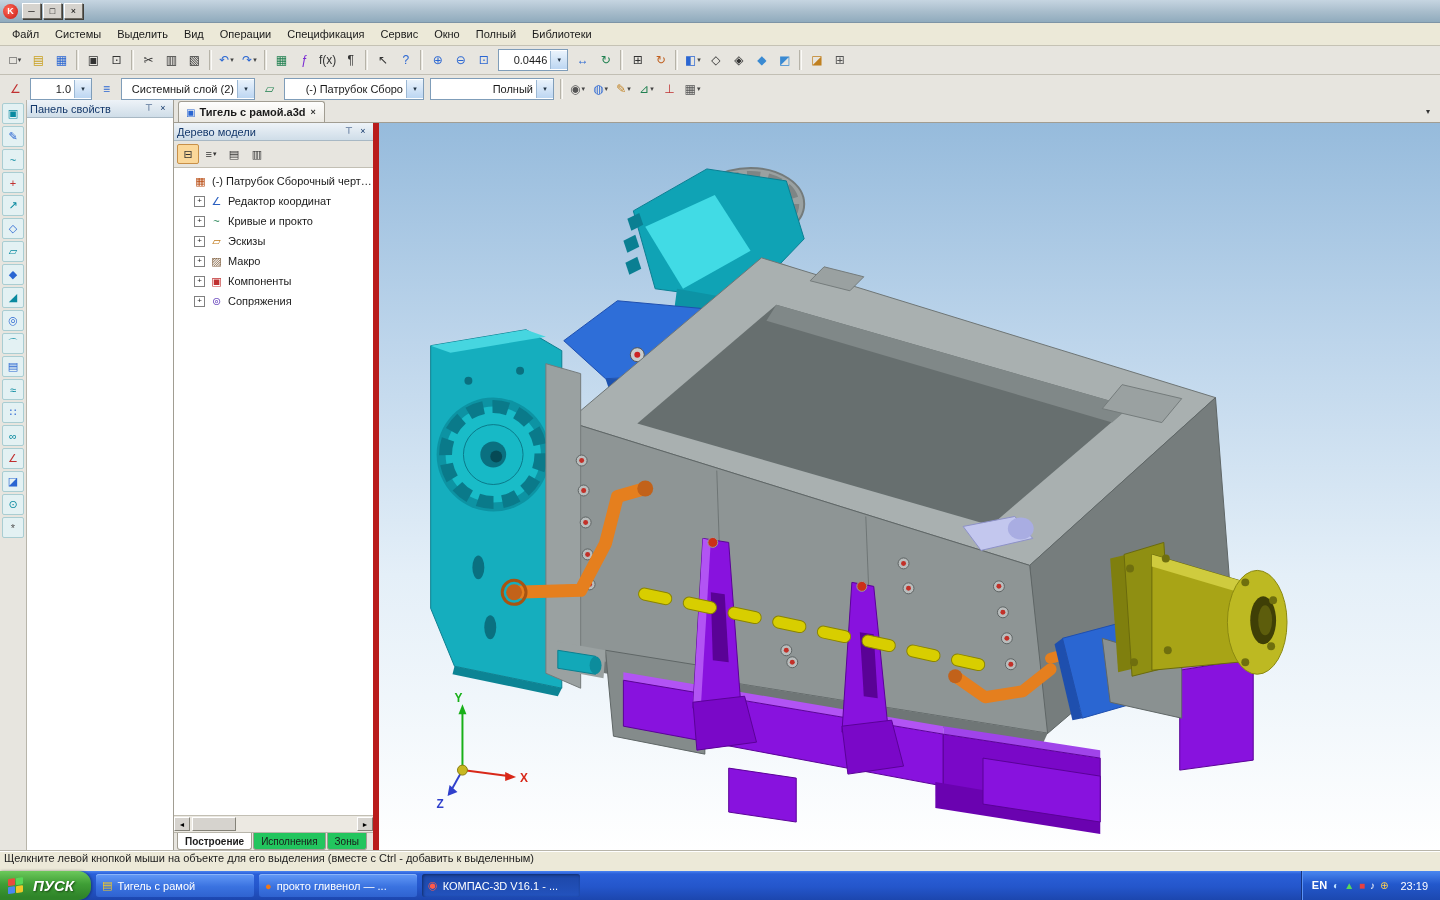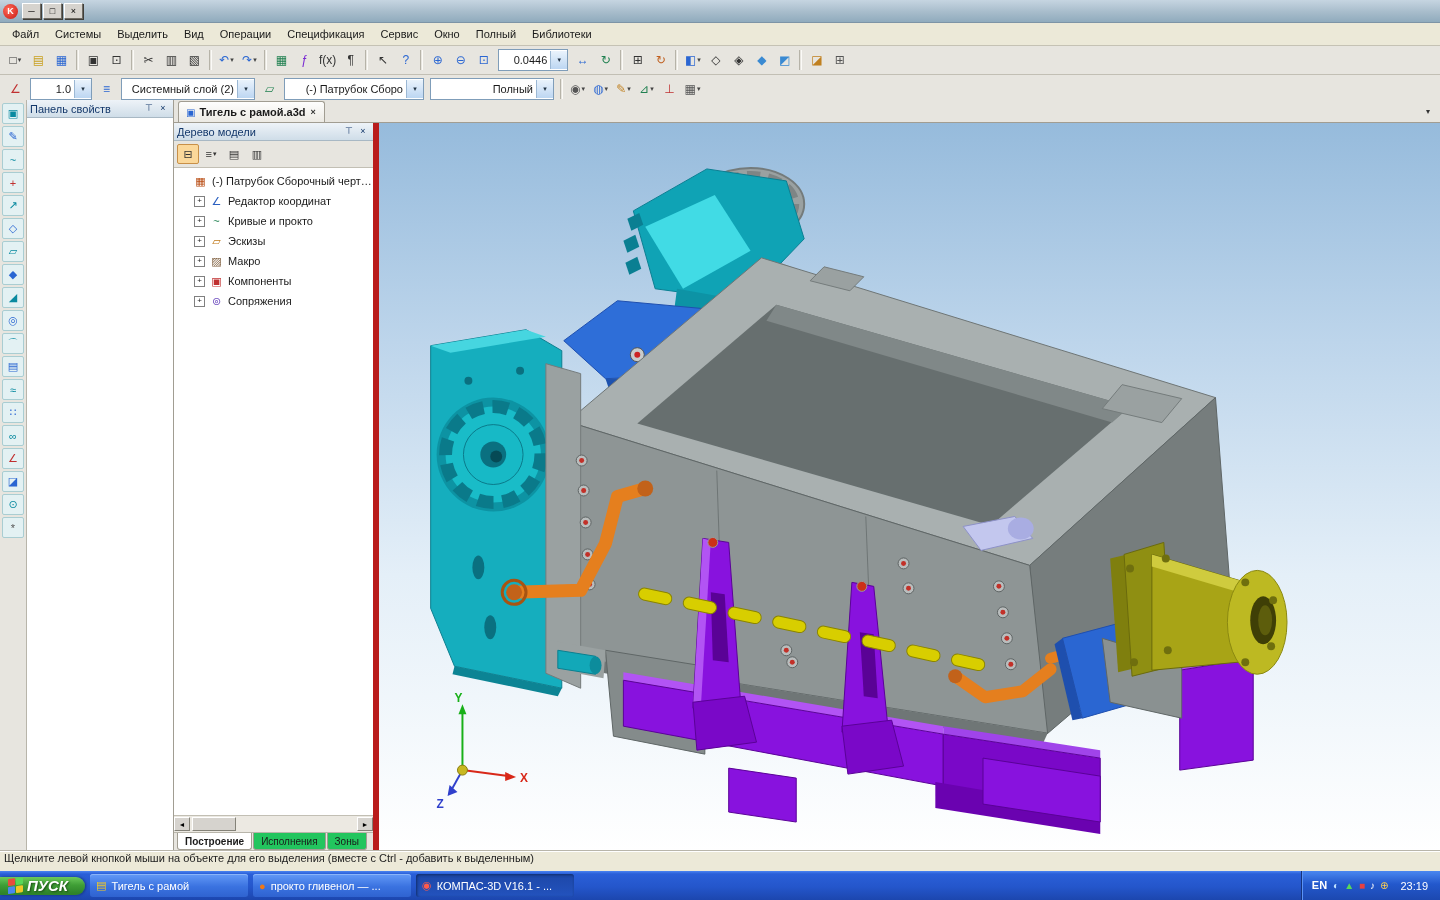--- a/index.html
+++ b/index.html
@@ -87,24 +87,24 @@
   
   .viewport{flex:1;position:relative;min-width:0;
     background:linear-gradient(180deg,#96bbdc 0%,#bdd5eb 30%,#e4eff8 62%,#ffffff 100%);}
   .viewport svg{position:absolute;inset:0;width:100%;height:100%;}
   
   .statusbar{position:absolute;left:0;right:0;bottom:29px;height:19px;background:#ece9d8;
     border-top:1px solid #fff;box-shadow:0 -1px 0 #b8b5aa;display:flex;align-items:flex-start;padding:0 4px;font-size:11px;color:#222;}
   
   .taskbar{position:absolute;left:0;right:0;bottom:0;height:29px;display:flex;align-items:center;
     background:linear-gradient(180deg,#4a84f2 0%,#2a5fd8 10%,#2456cb 55%,#1c46ae 100%);}
-  .start-button{height:18px;flex:none;padding:0 17px 0 8px;border:none;
+  .start-button{height:29px;flex:none;padding:0 17px 0 8px;border:none;
     background:linear-gradient(180deg,#6cc95b 0%,#3f9e36 45%,#2f8429 90%);
     border-radius:0 13px 13px 0;box-shadow:1px 0 3px rgba(0,0,0,.4);
-    display:flex;align-items:center;gap:2px;color:#fff;font-weight:bold;font-style:italic;font-size:15px;
+    display:flex;align-items:center;gap:8px;color:#fff;font-weight:bold;font-style:italic;font-size:15px;
     text-shadow:1px 1px 2px #1a4a14;font-family:inherit;}
   .start-flag{width:17px;height:16px;display:grid;grid-template-columns:7px 7px;grid-template-rows:7px 7px;gap:1px;transform:skewY(-8deg);}
   .start-flag i{border-radius:1px;}
   .task-button{width:158px;height:23px;margin-left:5px;flex:none;border:none;border-radius:3px;
     background:linear-gradient(180deg,#639af7,#3a72e0 55%,#2f63d0);box-shadow:inset 0 1px 0 #8ab4f9;
     display:flex;align-items:center;gap:5px;padding:0 6px;color:#fff;font-size:11px;
     white-space:nowrap;overflow:hidden;font-family:inherit;}
   .task-button .task-label{overflow:hidden;text-overflow:ellipsis;}
   .task-button.active{background:linear-gradient(180deg,#1d47a8,#2353be);box-shadow:inset 1px 1px 3px #102c66;}
   .tray{margin-left:auto;height:29px;flex:none;display:flex;align-items:center;gap:6px;padding:0 12px 0 10px;

